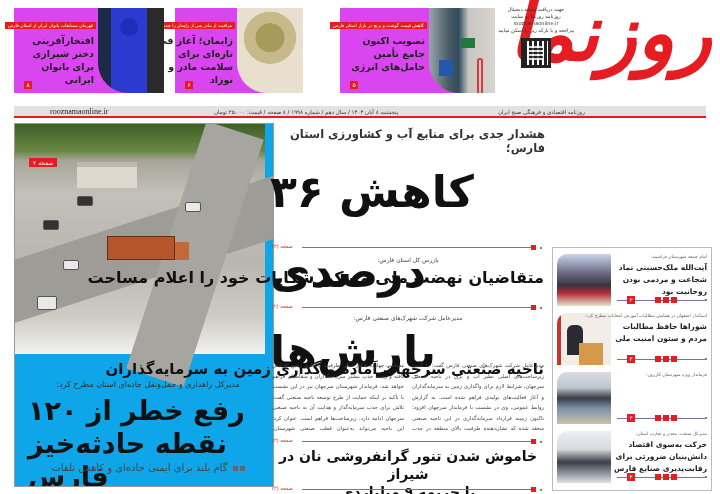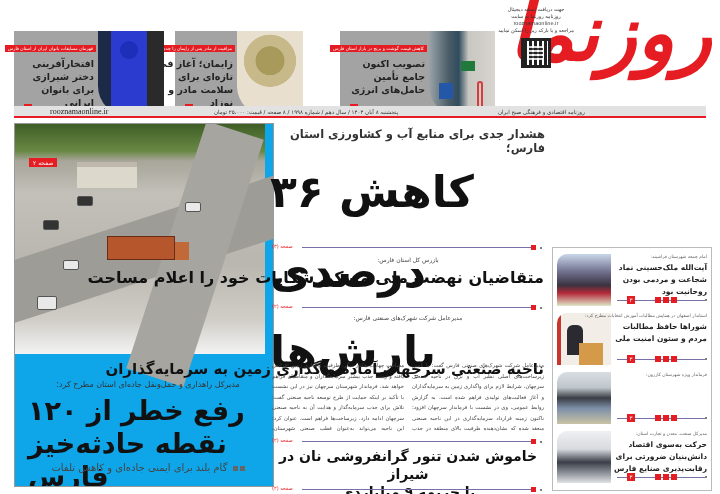--- a/index.html
+++ b/index.html
@@ -10,21 +10,21 @@
   
   .logo { left: 555px; top: 2px; width: 165px; height: 95px; }
   .logo-text { position:absolute; right: 8px; top: -8px; font-family: "DejaVu Serif", serif; font-weight: 700; font-style: italic; font-size: 78px; color: #e51d22; letter-spacing: -4px; line-height: 1; }
   .qr-block { left: 496px; top: 6px; width: 80px; height: 85px; }
   .qr-text { font-size: 5px; line-height: 7px; color: #333; text-align: center; direction: rtl; }
   .qr { width: 30px; height: 30px; margin: 4px auto 0; background:
         repeating-linear-gradient(90deg,#222 0 3px,#fff 3px 5px),
         #fff; border: 3px solid #222; position: relative; }
   .qr::after { content:""; position:absolute; inset:5px; background: repeating-linear-gradient(0deg,#fff 0 2px,#222 2px 4px); opacity:.8; }
 
-  .teaser { top: 8px; height: 85px; background: #a3a3a3; margin-top: 23px; }
+  .teaser { top: 8px; height: 85px; background: #d946ef; }
   .teaser-banner { position:absolute; top: 14px; right: 68px; height: 7px; background:#e51d22; color:#fff; font-size:4.5px; line-height:7px; padding: 0 3px; white-space: nowrap; direction: rtl; }
   .teaser-title { position:absolute; right: 70px; top: 26px; width: 85px; font-size: 9.5px; font-weight: 700; line-height: 13px; text-align: right; direction: rtl; color:#222; }
   .teaser-photo { position:absolute; right: 0; top: 0; width: 66px; height: 100%; border-bottom-left-radius: 30px; overflow:hidden; }
   .teaser-page { position:absolute; left: 10px; bottom: 4px; width: 8px; height: 8px; background:#e51d22; color:#fff; font-size:6px; line-height:8px; text-align:center; }
 
   .infobar { left: 14px; top: 106px; width: 692px; height: 12px; background: #e2e2e2; border-bottom: 2px solid #e51d22; font-size: 5.5px; line-height: 12px; color: #333; }
   .infobar .site { position:absolute; left: 36px; font-family: "Liberation Serif", serif; font-size: 8px; color:#222; }
   .infobar .date { position:absolute; left: 200px; direction: rtl; }
   .infobar .desc { position:absolute; left: 484px; direction: rtl; }
 

